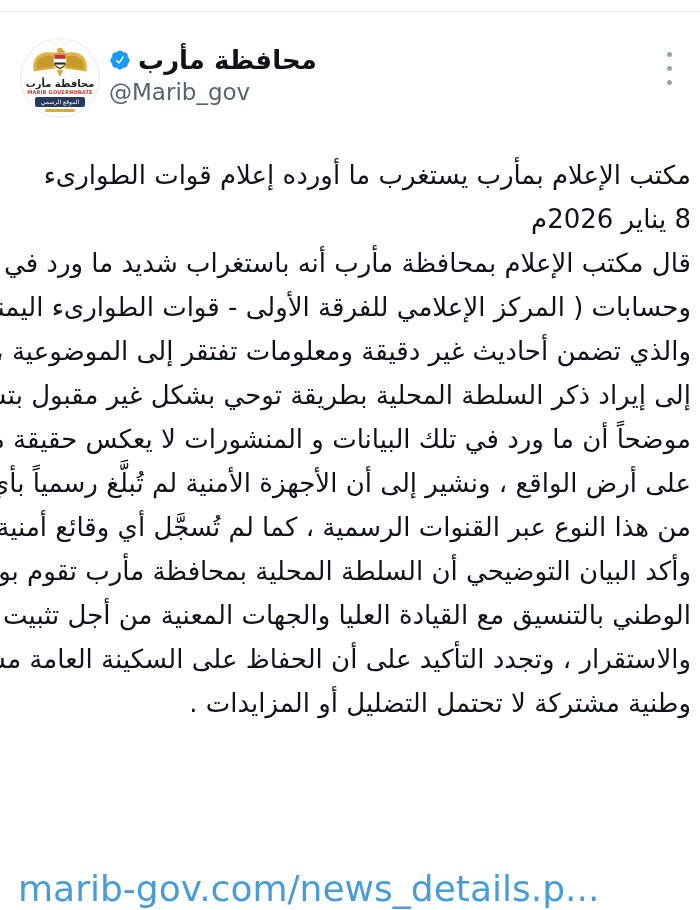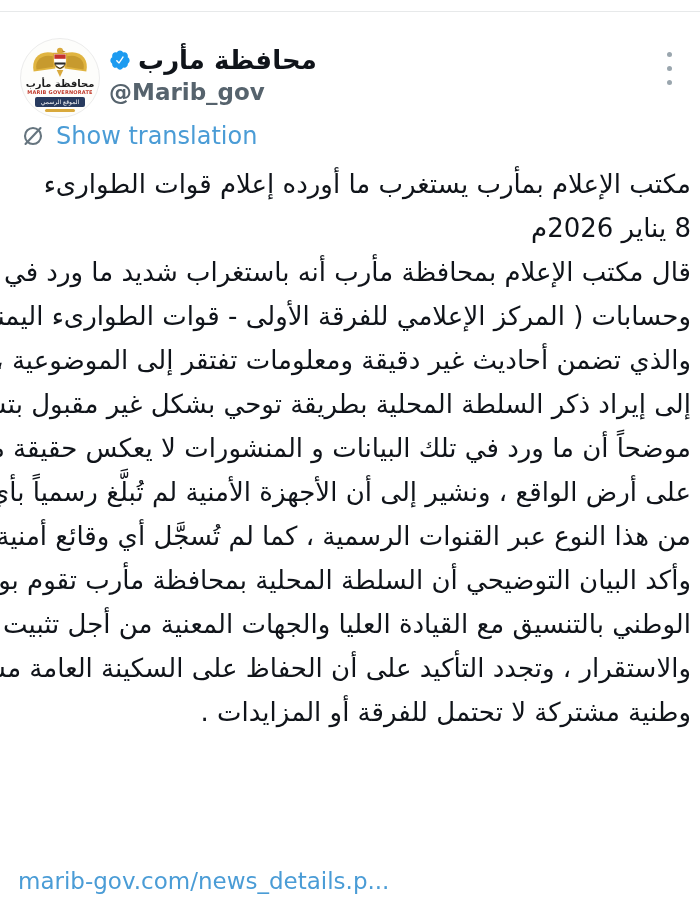--- a/index.html
+++ b/index.html
@@ -20,34 +20,34 @@
   .avatar .ar-title{font-size:10px;font-weight:bold;color:#1c1c1c;line-height:10px;margin-top:1px;}
   .avatar .en-title{font-size:5px;font-weight:bold;color:#c0392b;line-height:6px;letter-spacing:.2px;}
   .avatar .banner{background:#273a5e;color:#fff;font-size:6px;line-height:8px;border-radius:2px;
                   padding:1px 6px;margin-top:2px;}
   .avatar .gold-line{width:30px;height:3px;border-radius:2px;background:#d9a93c;margin-top:2px;}
 
   .identity{margin-left:9px;padding-top:7px;}
   .name-row{display:flex;align-items:center;gap:7px;}
   .badge{width:22px;height:22px;display:inline-flex;}
   .name{font-size:26px;font-weight:bold;color:var(--text);line-height:30px;cursor:pointer;}
-  .handle{font-size:23px;color:var(--handle);line-height:30px;margin-top:2px;cursor:pointer;font-weight:bold;}
+  .handle{font-size:23px;color:var(--handle);line-height:30px;margin-top:2px;cursor:pointer;}
 
   .menu{margin-left:auto;padding:14px 8px;display:flex;flex-direction:column;gap:9px;cursor:pointer;}
   .menu .dot{width:5px;height:5px;border-radius:50%;background:var(--dots);}
 
   
   .translate-row{position:absolute;top:121px;left:21px;display:flex;align-items:center;gap:11px;cursor:pointer;}
   .translate-icon{width:24px;height:24px;display:inline-flex;}
   .translate-label{font-size:24px;color:var(--link);line-height:30px;}
 
   
-  .tweet-body{position:absolute;top:162px;right:9px;left:0;direction:rtl;}
+  .tweet-body{position:absolute;top:153px;right:9px;left:0;direction:rtl;}
   .tweet-line{font-size:26px;line-height:44px;white-space:nowrap;color:var(--text);}
-  .tweet-link{position:absolute;top:868px;left:18px;font-size:23px;color:var(--link);
+  .tweet-link{position:absolute;top:868px;left:18px;font-size:36px;color:var(--link);
               text-decoration:none;direction:ltr;cursor:pointer;}
 </style>
 </head>
 <body>
 
 <div class="page">
 
   <div class="top-divider"></div>
 
   <div class="header">
@@ -84,41 +84,32 @@
       <div class="handle">@Marib_gov</div>
     </div>
 
     <div class="menu">
       <span class="dot"></span>
       <span class="dot"></span>
       <span class="dot"></span>
     </div>
   </div>
 
-  <div class="translate-row">
-    <span class="translate-icon">
-      <svg viewBox="0 0 24 24" width="24" height="24" fill="none" stroke="#66757f" stroke-width="2.1" stroke-linecap="round">
-        <circle cx="12" cy="12" r="8"></circle>
-        <line x1="4.5" y1="20" x2="19.5" y2="4"></line>
-      </svg>
-    </span>
-    <span class="translate-label">Show translation</span>
-  </div>
 
   <div class="tweet-body" id="tweet-body" dir="rtl">
       <div class="tweet-line">مكتب الإعلام بمأرب يستغرب ما أورده إعلام قوات الطوارىء</div>
       <div class="tweet-line">8 يناير 2026م</div>
       <div class="tweet-line">قال مكتب الإعلام بمحافظة مأرب أنه باستغراب شديد ما ورد في صفحات</div>
       <div class="tweet-line">وحسابات ( المركز الإعلامي للفرقة الأولى - قوات الطوارىء اليمنية ) ،</div>
       <div class="tweet-line">والذي تضمن أحاديث غير دقيقة ومعلومات تفتقر إلى الموضوعية ، إضافة</div>
       <div class="tweet-line">إلى إيراد ذكر السلطة المحلية بطريقة توحي بشكل غير مقبول  بتشويش</div>
       <div class="tweet-line">موضحاً أن ما ورد في تلك البيانات و المنشورات لا يعكس حقيقة ما جرى</div>
       <div class="tweet-line">على أرض الواقع ، ونشير إلى أن الأجهزة الأمنية لم تُبلَّغ رسمياً بأي حادثة</div>
       <div class="tweet-line">من هذا النوع عبر القنوات الرسمية ، كما لم تُسجَّل أي وقائع أمنية تتطابق</div>
       <div class="tweet-line">وأكد البيان التوضيحي أن السلطة المحلية بمحافظة مأرب تقوم بواجبها</div>
       <div class="tweet-line">الوطني بالتنسيق مع القيادة العليا والجهات المعنية من أجل تثبيت الأمن</div>
       <div class="tweet-line">والاستقرار ، وتجدد التأكيد على أن الحفاظ على السكينة العامة مسؤولية</div>
-      <div class="tweet-line">وطنية مشتركة لا تحتمل للفرقة أو المزايدات .</div>
+      <div class="tweet-line">وطنية مشتركة لا تحتمل التضليل أو المزايدات .</div>
     </div>
 
   <a class="tweet-link">marib-gov.com/news_details.p...</a>
 
 </div>
 
 </body></html>

